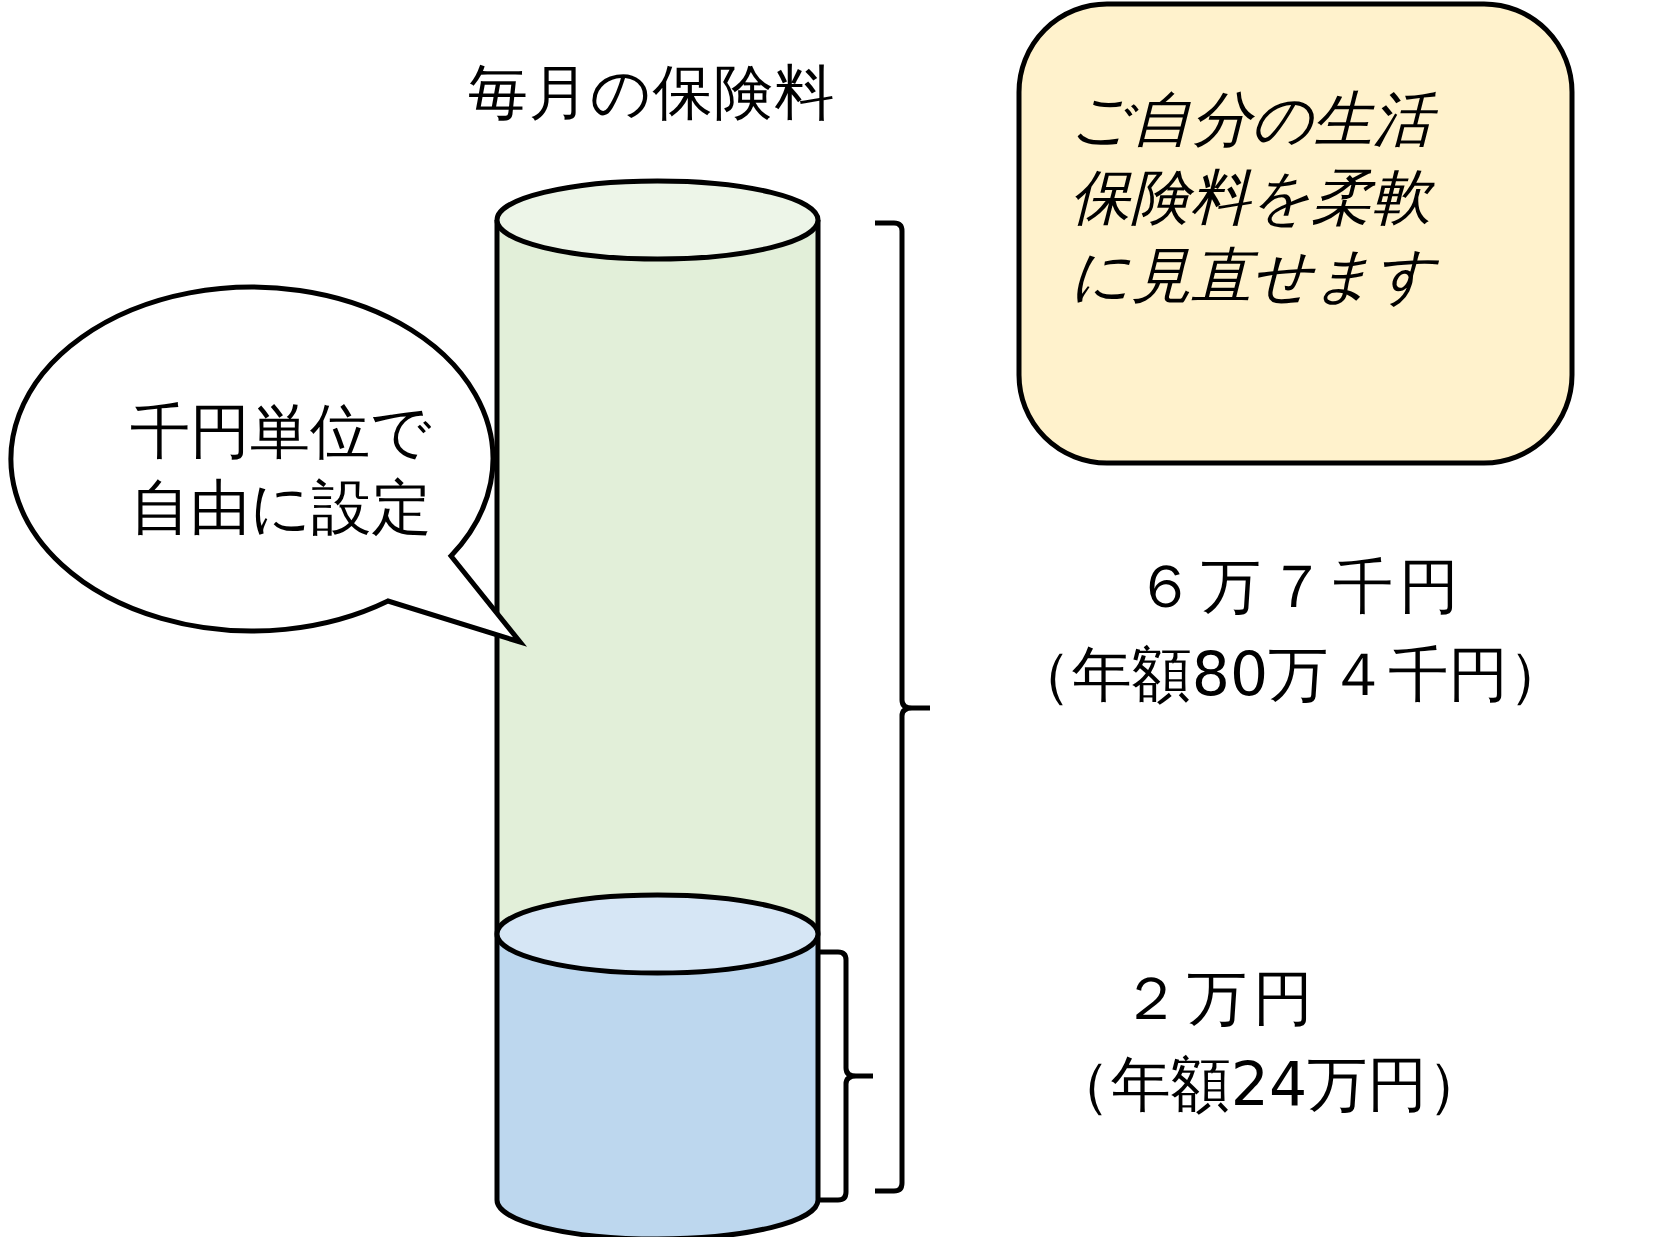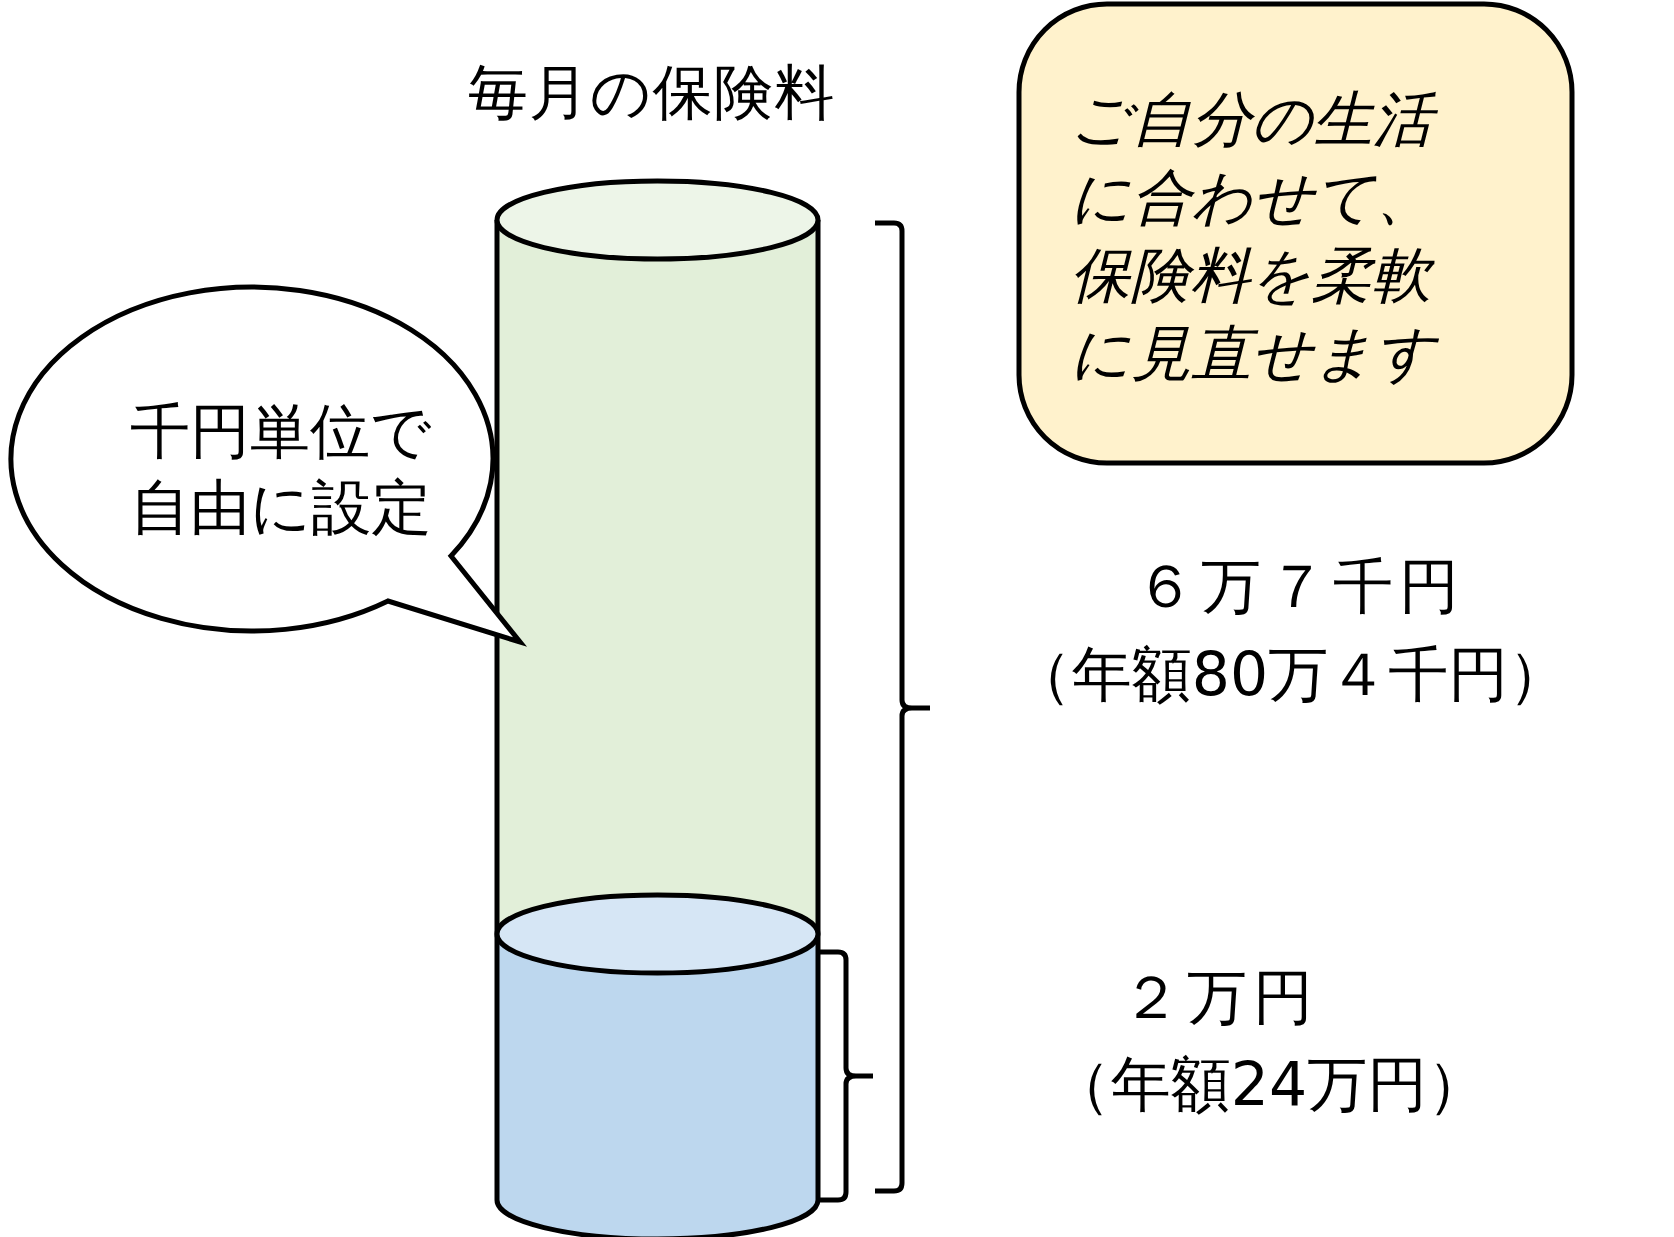--- a/index.html
+++ b/index.html
@@ -8,21 +8,21 @@
     svg.canvas { position: absolute; left: 0; top: 0; }
     .txt { position: absolute; white-space: nowrap; line-height: 1; margin-left: 12px; }
     .title { left: 456px; top: 62px; font-size: 60px; letter-spacing: 1px; }
     .note-box-text { position: absolute; left: 1070px; top: 80px; font-size: 60px; line-height: 78px; font-style: italic; }
     .note-box-text div { white-space: nowrap; }
     .bubble-text { position: absolute; left: 86px; top: 393px; font-size: 60px; line-height: 76px; margin-left: 44px; }
     .bubble-text div { white-space: nowrap; }
     .label { position: absolute; font-size: 60px; line-height: 1; white-space: nowrap; text-align: center; }
     .label-main-1 { left: 1110px; width: 380px; top: 556px; letter-spacing: 6px; }
     .label-sub-1 { left: 985px; width: 610px; top: 644px; }
-    .label-main-2 { left: 1080px; width: 280px; top: 968px; letter-spacing: 6px; font-family: Liberation Serif, serif; }
+    .label-main-2 { left: 1080px; width: 280px; top: 968px; letter-spacing: 6px; }
     .label-sub-2 { left: 1039px; width: 460px; top: 1054px; }
   </style>
 </head>
 <body>
 
 <svg class="canvas" width="1674" height="1237" viewBox="0 0 1674 1237">
 
   <rect x="1019" y="4" width="553" height="459" rx="88" ry="88" fill="#fff2cc" stroke="#000" stroke-width="5"></rect>
 
   <rect x="497" y="220" width="321" height="714" fill="#e2efd9"></rect>
@@ -45,21 +45,20 @@
 
   <path d="M451,556
            A241,172 0 1 0 388,601
            L520,642 Z" fill="#ffffff" stroke="#000" stroke-width="5" stroke-linejoin="miter"></path>
 </svg>
 
 <div class="txt title">毎月の保険料</div>
 
 <div class="note-box-text">
   <div>ご自分の生活</div>
-  <div>に合わせて、</div>
   <div>保険料を柔軟</div>
   <div>に見直せます</div>
 </div>
 
 <div class="bubble-text">
   <div>千円単位で</div>
   <div>自由に設定</div>
 </div>
 
 <div class="label label-main-1">６万７千円</div>

